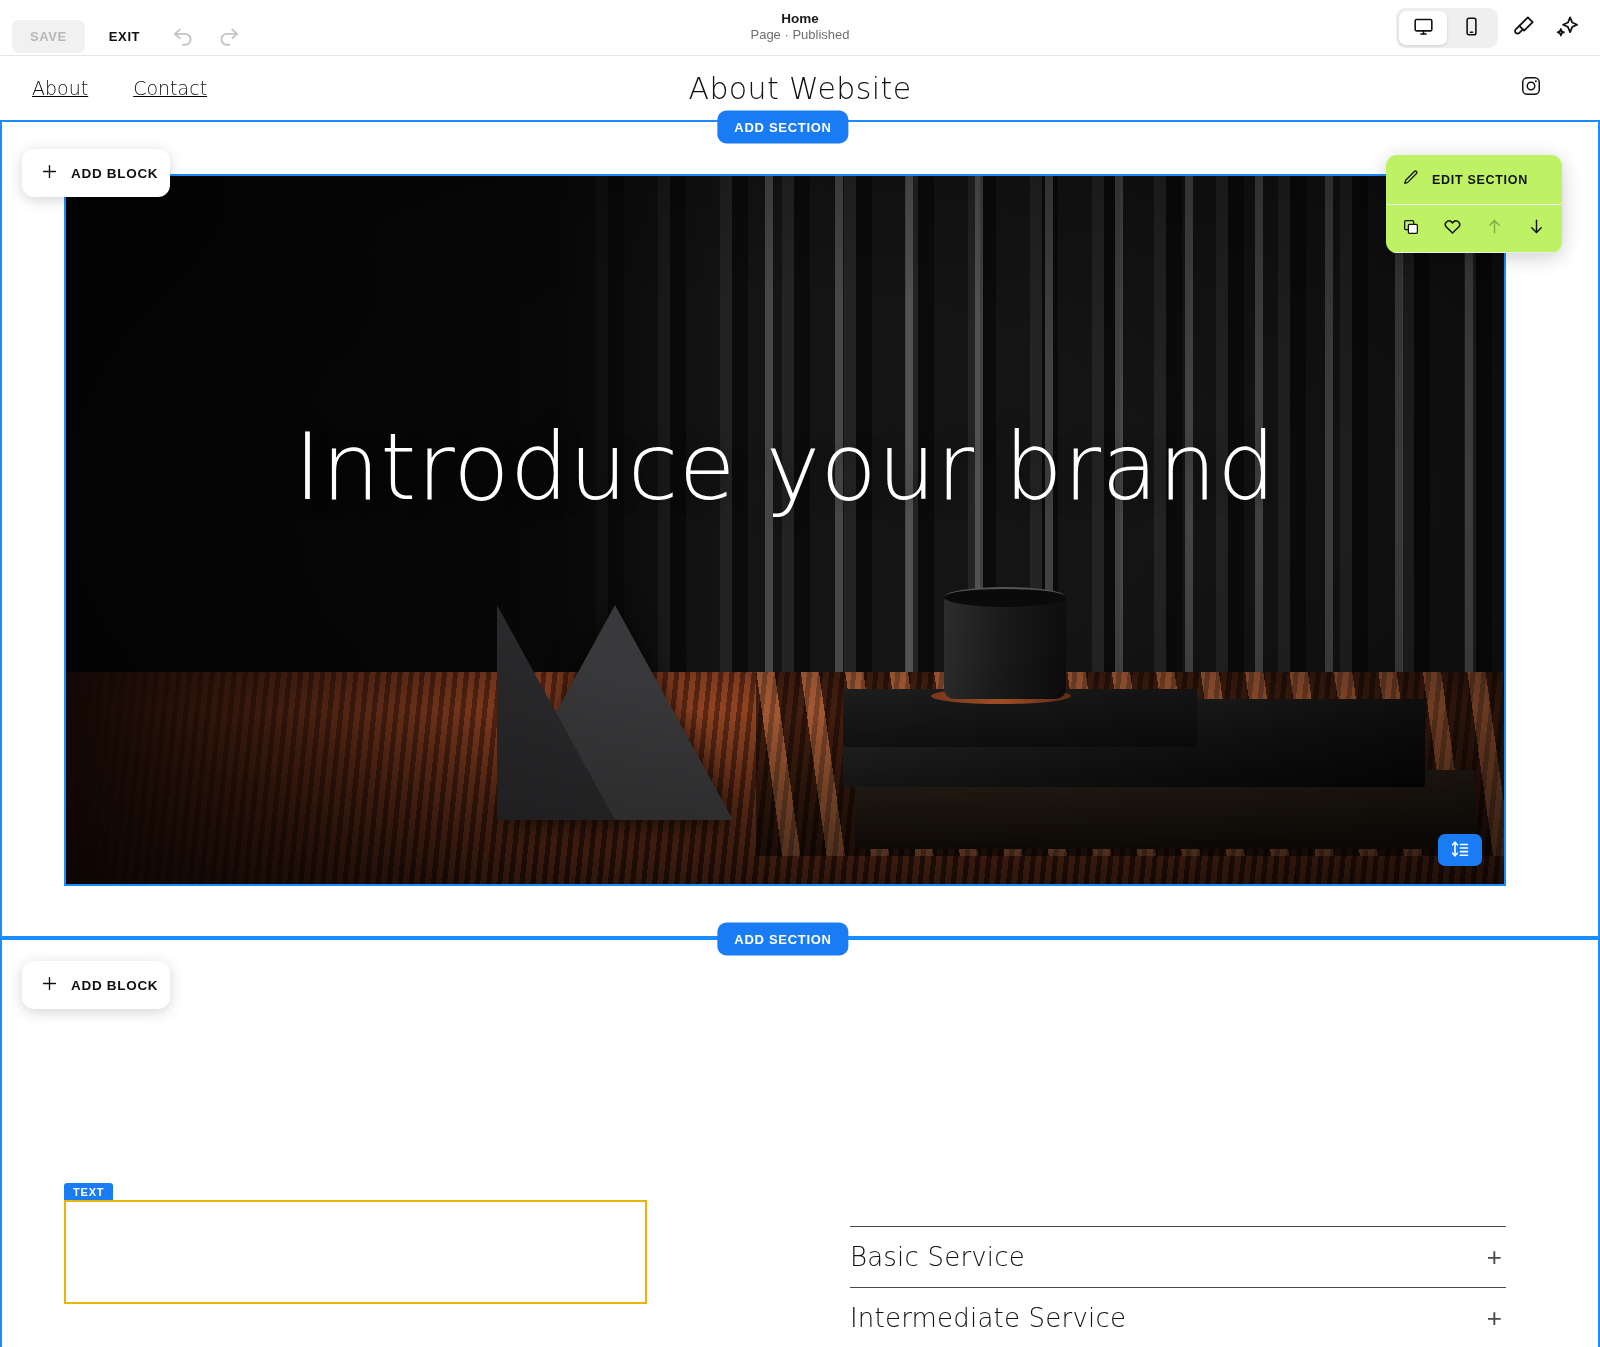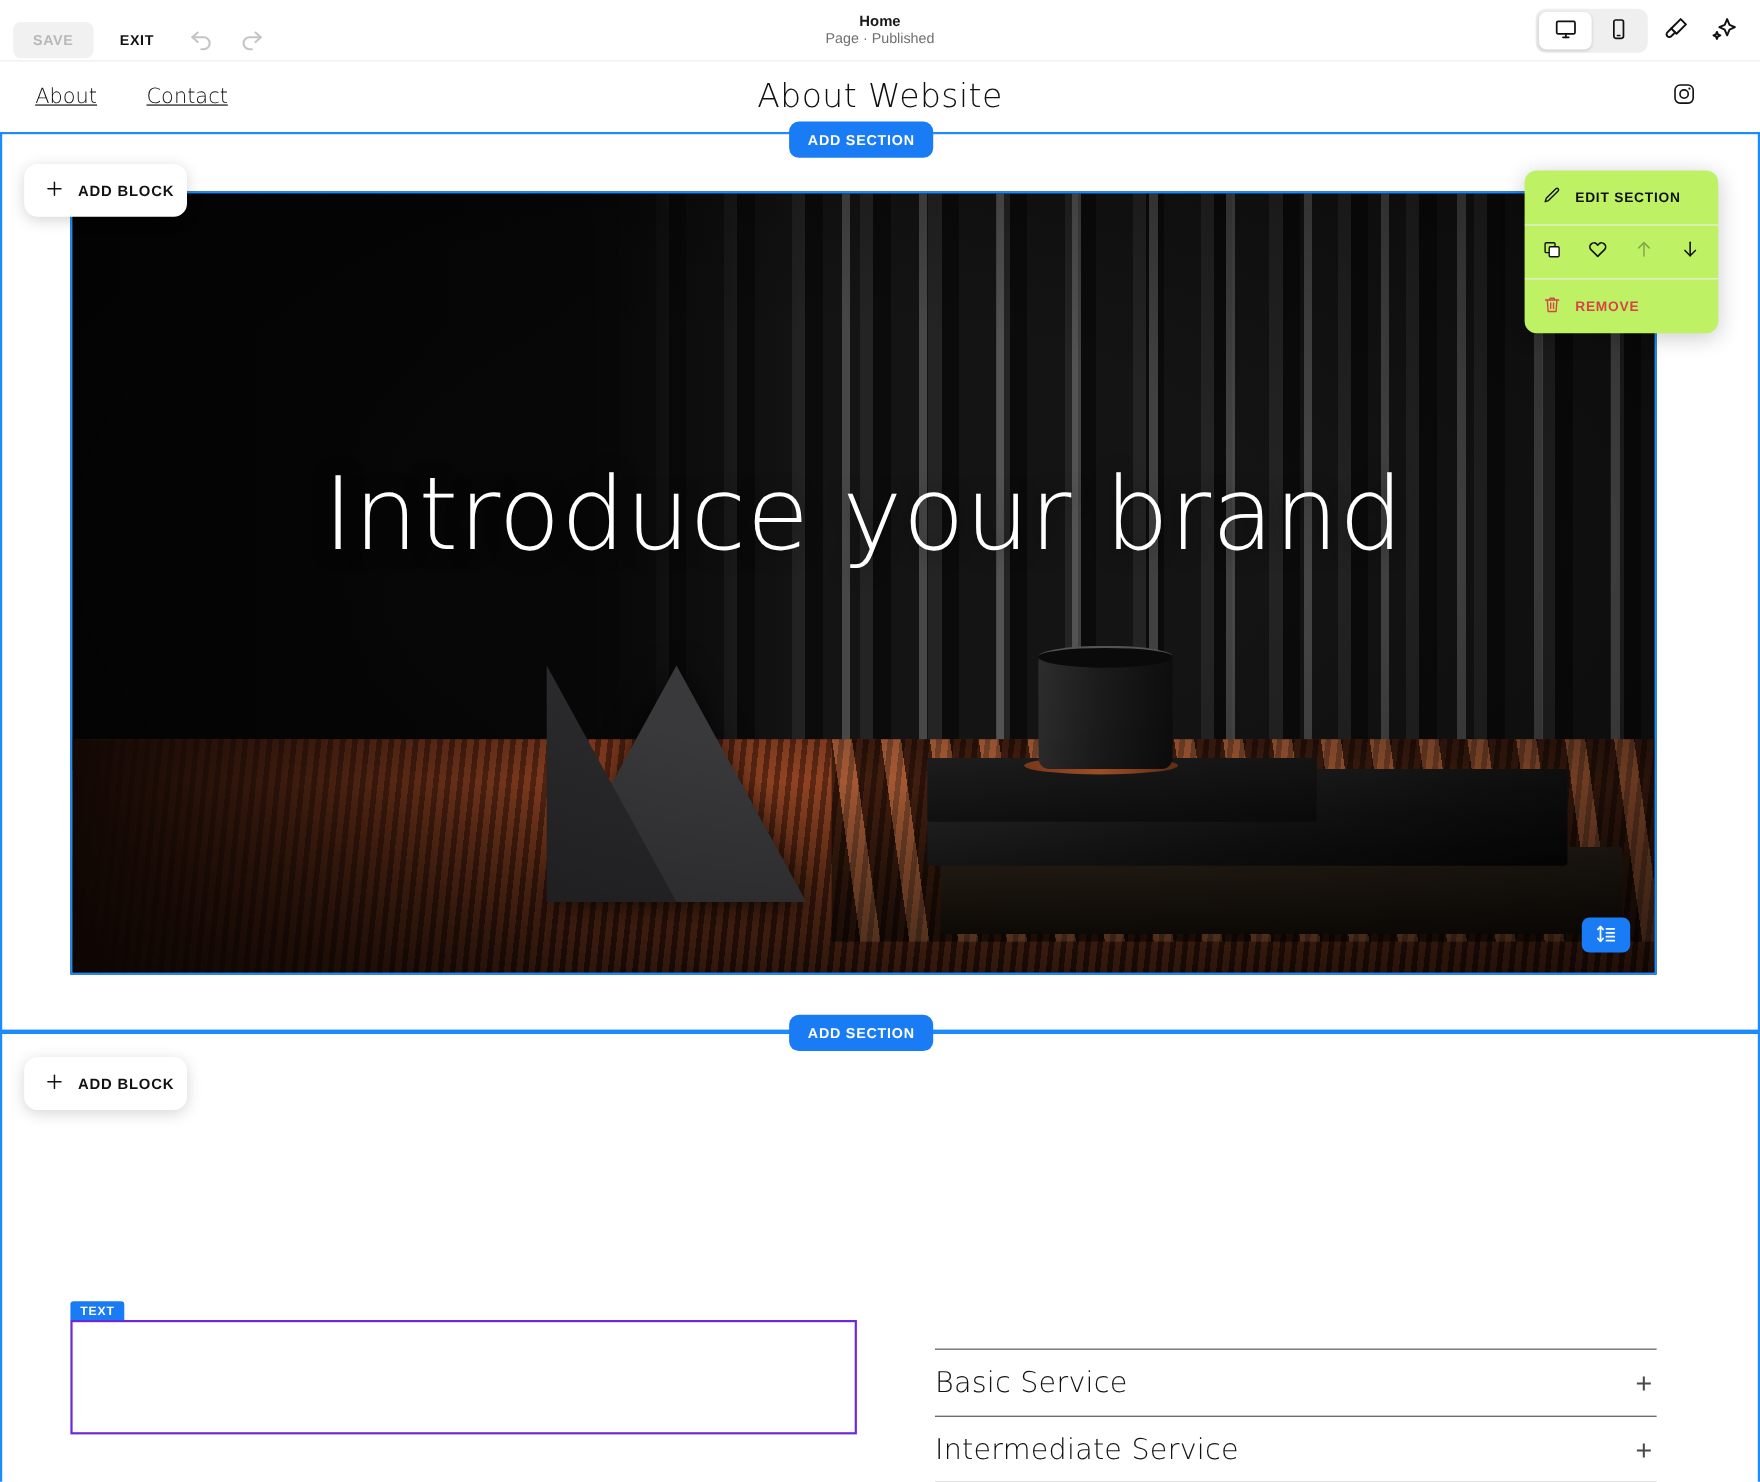--- a/index.html
+++ b/index.html
@@ -274,22 +274,22 @@
     position: absolute; right: 22px; bottom: 18px;
     width: 44px; height: 32px;
     background: #1a7cf5; border-radius: 7px;
     display: flex; align-items: center; justify-content: center;
     border: none; cursor: pointer; z-index: 35;
   }
 
   
   .text-block {
     position: absolute; left: 62px; top: 262px;
-    width: 715px; height: 104px;
-    border: 2px solid #6d28d9;
+    width: 583px; height: 104px;
+    border: 2px solid #eab308;
     display: flex; align-items: center;
   }
   .text-badge {
     position: absolute; left: -2px; top: -19px;
     background: #1a7cf5; color: #fff;
     font-size: 11px; font-weight: bold; letter-spacing: .8px;
     padding: 3px 9px 2px; border-radius: 3px 3px 0 0;
   }
   .services-title {
     font-family: "DejaVu Sans", sans-serif;
@@ -482,32 +482,20 @@
         <span class="icn">
           <span>
             <svg width="19" height="19" viewBox="0 0 24 24" fill="none" stroke="#111" stroke-width="1.8" stroke-linecap="round" stroke-linejoin="round">
               <path d="M12 4 V19.5"></path>
                 <path d="M6 13.5 L12 19.5 L18 13.5"></path>
             </svg>
           </span>
         </span>
       </div>
       <div class="panel-sep"></div>
-      <div class="panel-row remove">
-        <span>
-          <svg width="18" height="18" viewBox="0 0 24 24" fill="none" stroke="#d64545" stroke-width="1.7" stroke-linecap="round" stroke-linejoin="round">
-            <path d="M4 6.3 H20"></path>
-              <path d="M9.4 6.3 V4.2 H14.6 V6.3"></path>
-            <path d="M6.2 6.3 L7.2 20.2 H16.8 L17.8 6.3"></path>
-            <path d="M10.3 10 V16.7"></path>
-              <path d="M13.7 10 V16.7"></path>
-          </svg>
-        </span>
-        <span>REMOVE</span>
-      </div>
     </div>
   </div>
 
   <button class="add-block" style="left:22px; top:29px;">
     <span>
       <svg width="19" height="19" viewBox="0 0 24 24" fill="none" stroke="#111" stroke-width="1.7" stroke-linecap="round">
         <path d="M12 4.5 V19.5"></path>
           <path d="M4.5 12 H19.5"></path>
       </svg>
     </span>

